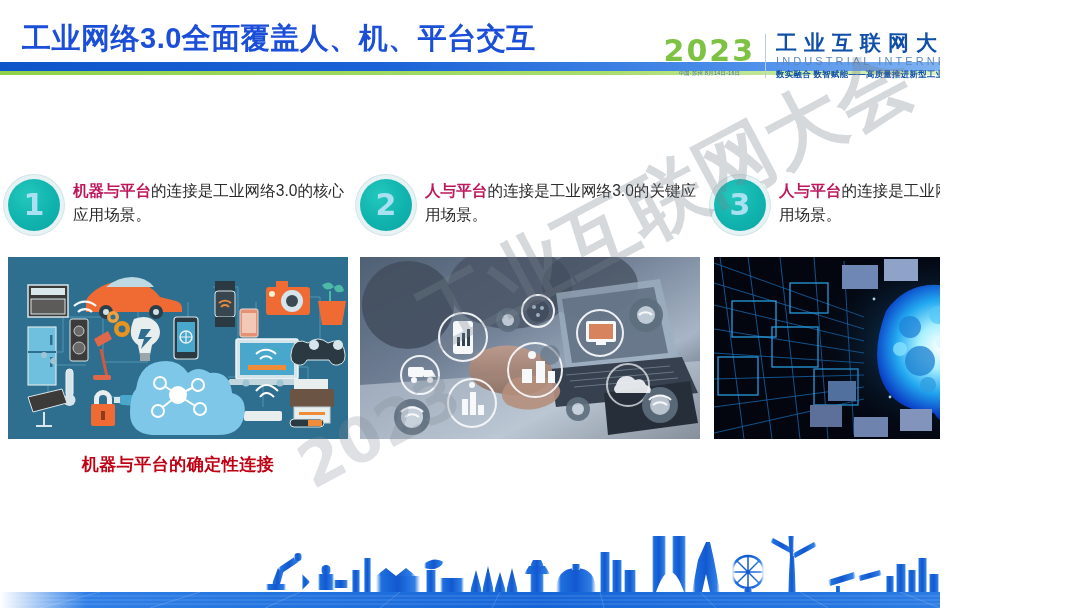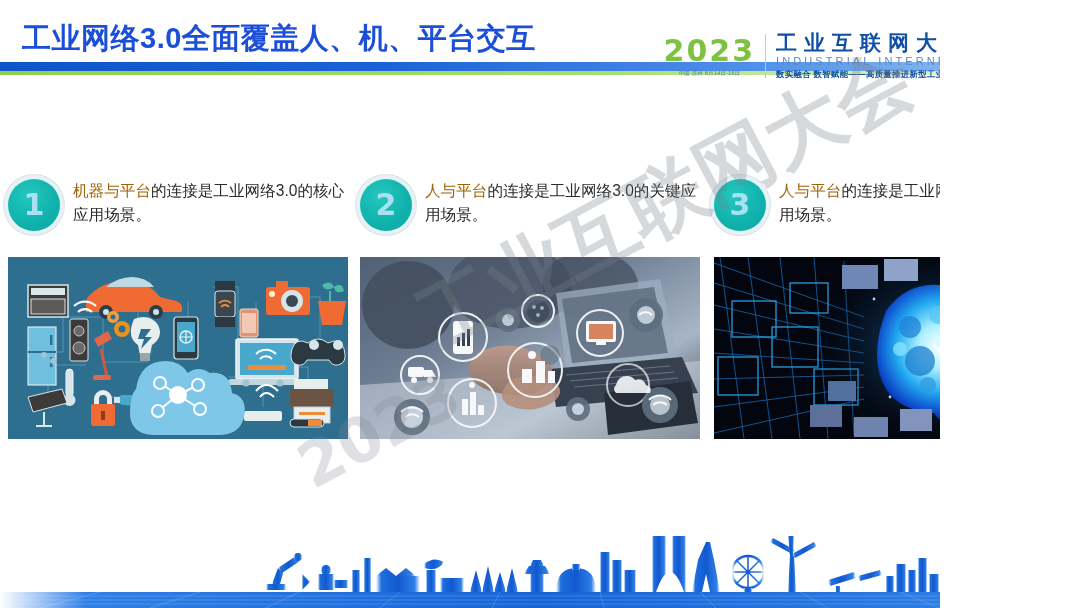--- a/index.html
+++ b/index.html
@@ -189,21 +189,21 @@
     line-height: 1;
   }
   .head-text {
     margin-left: 13px;
     font-size: 15.6px;
     line-height: 1.52;
     color: #2b2b2b;
     font-weight: 500;
     padding-top: 3px;
   }
-  .hl { color: #a16207; font-weight: normal; }
+  .hl { color: #be185d; font-weight: bold; }
 
   .photo {
     position: relative;
     width: 340px;
     height: 182px;
     margin-top: 5px;
     overflow: hidden;
     background: #0c2b3d;
   }
   .photo svg { display: block; }
@@ -442,20 +442,21 @@
         </g>
 
         <g fill="#9fc4d4">
           <circle cx="238" cy="126" r="3.5"></circle>
             <circle cx="272" cy="126" r="3.5"></circle>
           <circle cx="36" cy="98" r="3"></circle>
             <circle cx="45" cy="104" r="3"></circle>
         </g>
       </svg>
     </div>
+    <div class="caption">机器与平台的确定性连接</div>
   </div>
 
   <div class="col" id="col-2">
     <div class="head-row">
       <div class="badge">2</div>
       <div class="head-text">
         <span class="hl">人与平台</span><span>的连接是工业网络3.0的关键应用场景。</span>
       </div>
     </div>
     <div class="photo">

